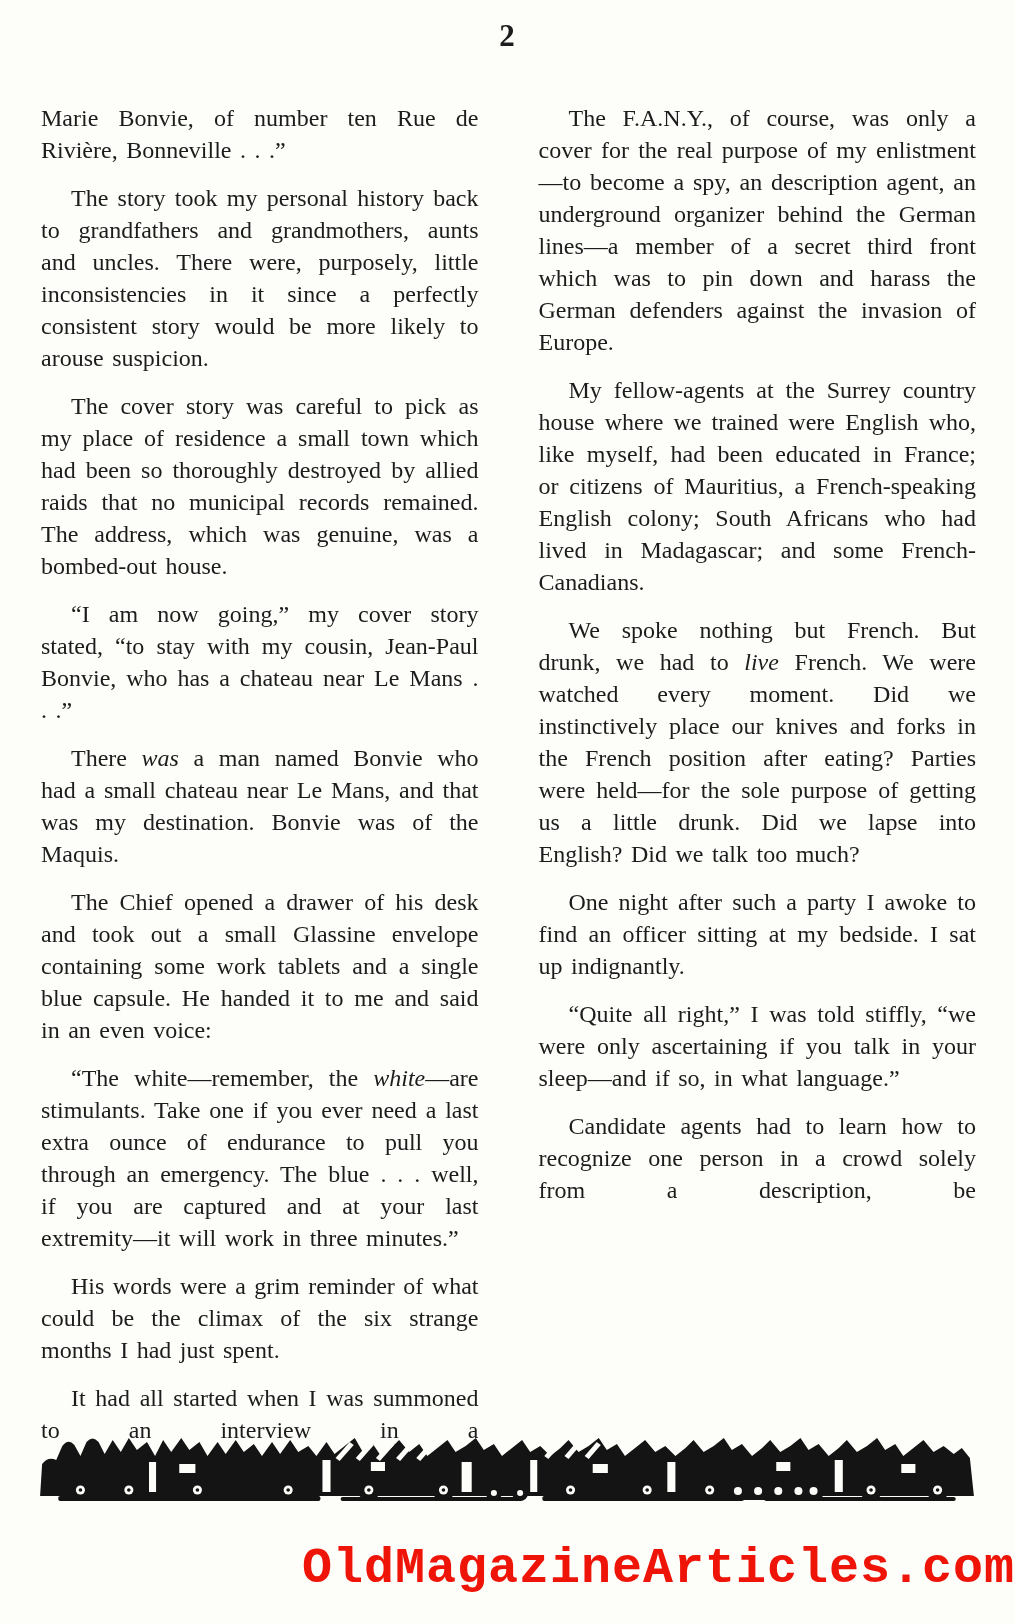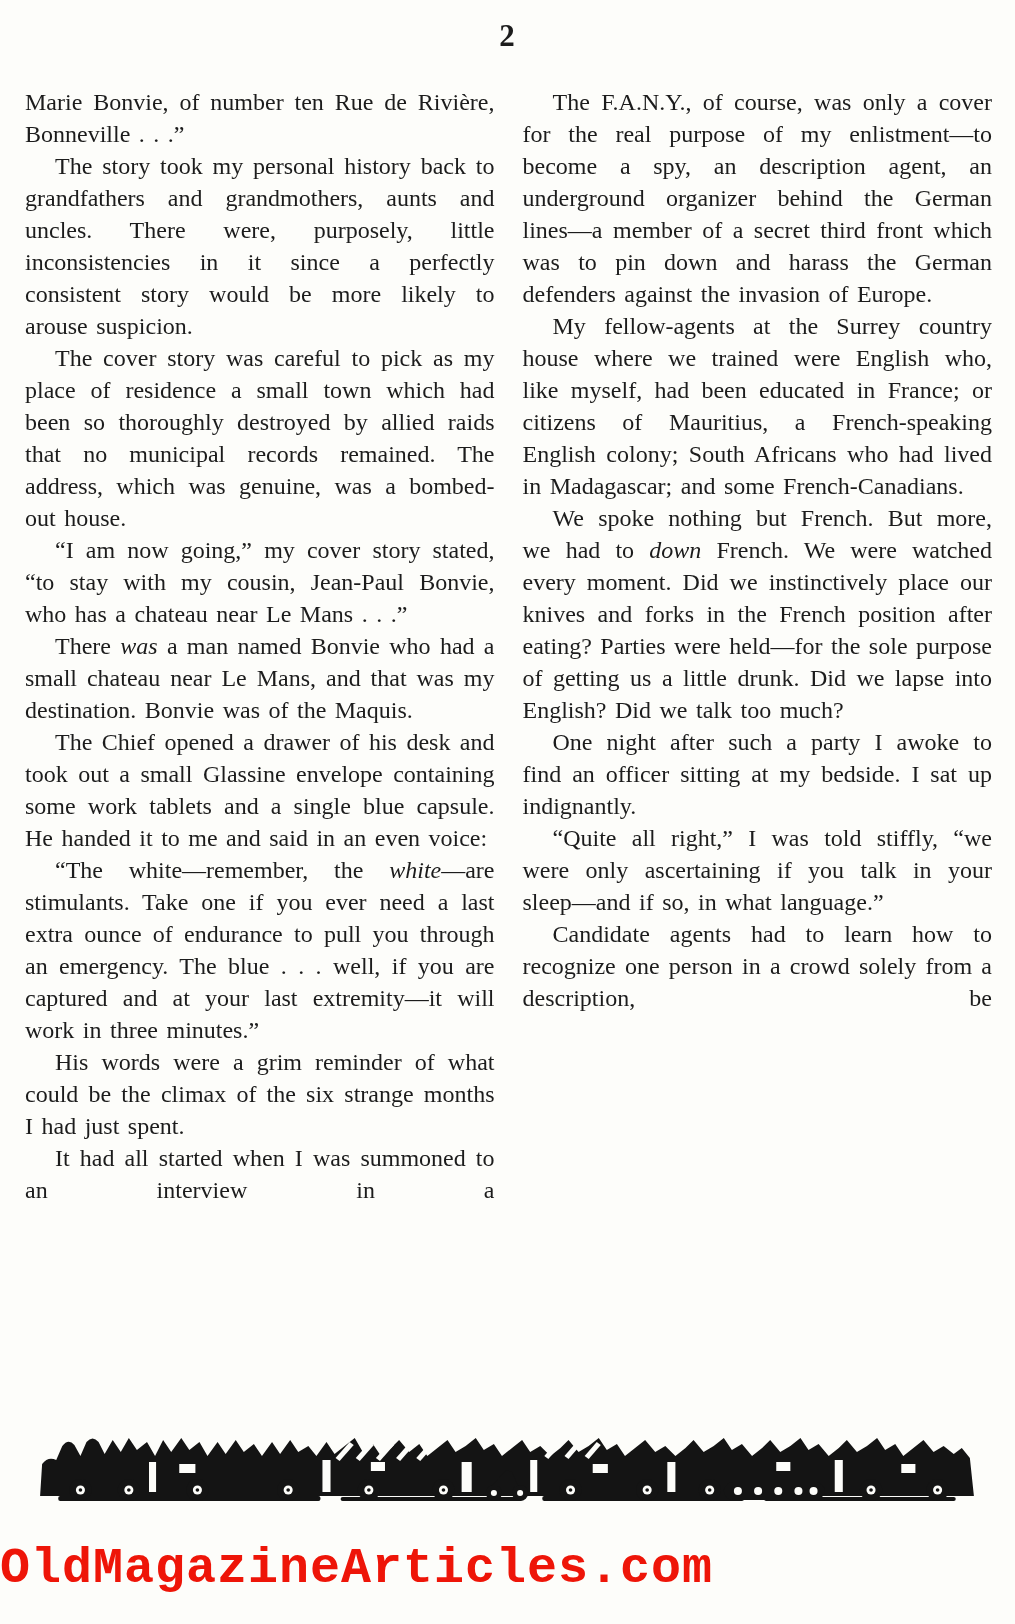--- a/index.html
+++ b/index.html
@@ -17,35 +17,35 @@
     text-align:center;
     font-size:31px;font-weight:600;
     letter-spacing:1px;
   }
   .columns{
     position:absolute;top:86px;left:25px;right:23px;
     display:flex;gap:28px;
   }
   .column{flex:1 1 0;min-width:0;}
   .para{
-    margin:0;
+    margin:16px;
     font-size:24px;line-height:32px;
     text-align:justify;
     word-spacing:2.5px;
   }
   .para.indent{text-indent:30px;}
   .para.flush{text-align-last:justify;}
   .para em{font-style:italic;}
   .illustration{
     position:absolute;top:1412px;left:28px;width:958px;height:92px;
   }
   .illustration svg{width:100%;height:100%;display:block;}
   .footer{
     position:absolute;top:1540px;left:0;right:0;
-    text-align:left;
+    text-align:right;
     font-family:"Liberation Mono", monospace;
     font-weight:bold;
     font-size:50px;
     letter-spacing:1px;
     white-space:nowrap;
   }
 </style>
 </head>
 <body>
 
@@ -61,21 +61,21 @@
         <p class="para indent"><span>“I am now going,” my cover story stated, “to stay with my cousin, Jean-Paul Bonvie, who has a chateau near Le Mans . . .”</span></p>
         <p class="para indent"><span>There </span><em>was</em><span> a man named Bonvie who had a small chateau near Le Mans, and that was my destination. Bonvie was of the Maquis.</span></p>
         <p class="para indent"><span>The Chief opened a drawer of his desk and took out a small Glassine envelope containing some work tablets and a single blue capsule. He handed it to me and said in an even voice:</span></p>
         <p class="para indent"><span>“The white—remember, the </span><em>white</em><span>—are stimulants. Take one if you ever need a last extra ounce of endurance to pull you through an emergency. The blue . . . well, if you are captured and at your last extremity—it will work in three minutes.”</span></p>
         <p class="para indent"><span>His words were a grim reminder of what could be the climax of the six strange months I had just spent.</span></p>
         <p class="para indent flush"><span>It had all started when I was summoned to an interview in a</span></p>
       </div>
     <div class="column">
         <p class="para indent"><span>The F.A.N.Y., of course, was only a cover for the real purpose of my enlistment—to become a spy, an description agent, an underground organizer behind the German lines—a member of a secret third front which was to pin down and harass the German defenders against the invasion of Europe.</span></p>
         <p class="para indent"><span>My fellow-agents at the Surrey country house where we trained were English who, like myself, had been educated in France; or citizens of Mauritius, a French-speaking English colony; South Africans who had lived in Madagascar; and some French-Canadians.</span></p>
-        <p class="para indent"><span>We spoke nothing but French. But more, we had to </span><em>down</em><span> French. We were watched every moment. Did we instinctively place our knives and forks in the French position after eating? Parties were held—for the sole purpose of getting us a little drunk. Did we lapse into English? Did we talk too much?</span></p>
+        <p class="para indent"><span>We spoke nothing but French. But drunk, we had to </span><em>live</em><span> French. We were watched every moment. Did we instinctively place our knives and forks in the French position after eating? Parties were held—for the sole purpose of getting us a little drunk. Did we lapse into English? Did we talk too much?</span></p>
         <p class="para indent"><span>One night after such a party I awoke to find an officer sitting at my bedside. I sat up indignantly.</span></p>
         <p class="para indent"><span>“Quite all right,” I was told stiffly, “we were only ascertaining if you talk in your sleep—and if so, in what language.”</span></p>
         <p class="para indent flush"><span>Candidate agents had to learn how to recognize one person in a crowd solely from a description, be</span></p>
       </div>
   </div>
 
   <div class="illustration">
     <svg viewBox="0 0 950 92" preserveAspectRatio="none" aria-hidden="true">
       <g fill="#141414">
 

